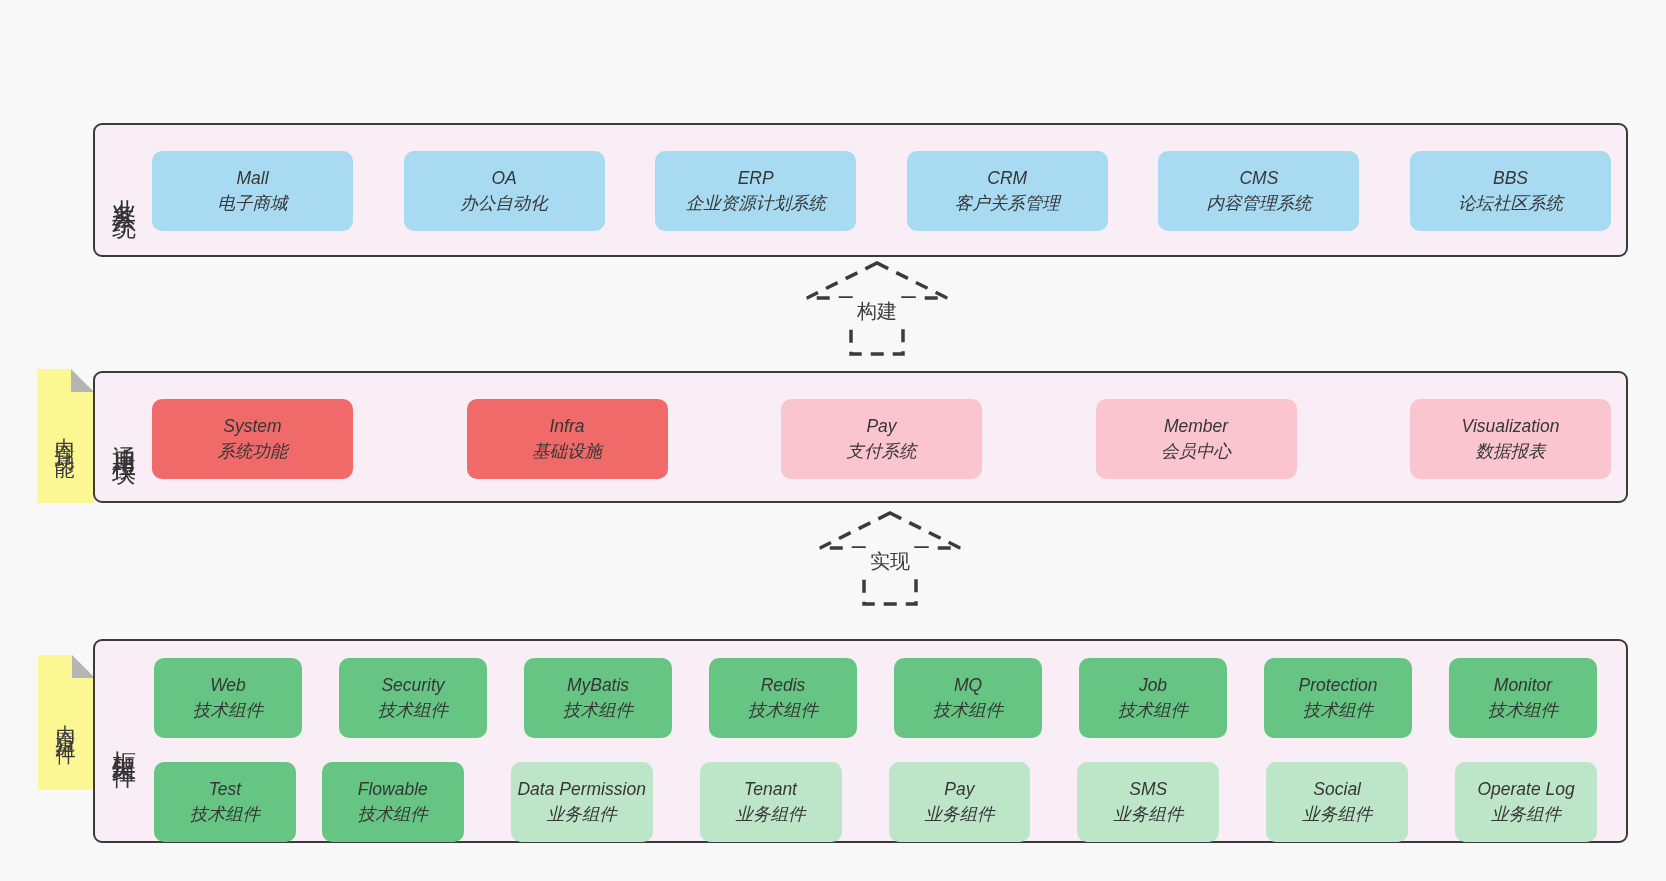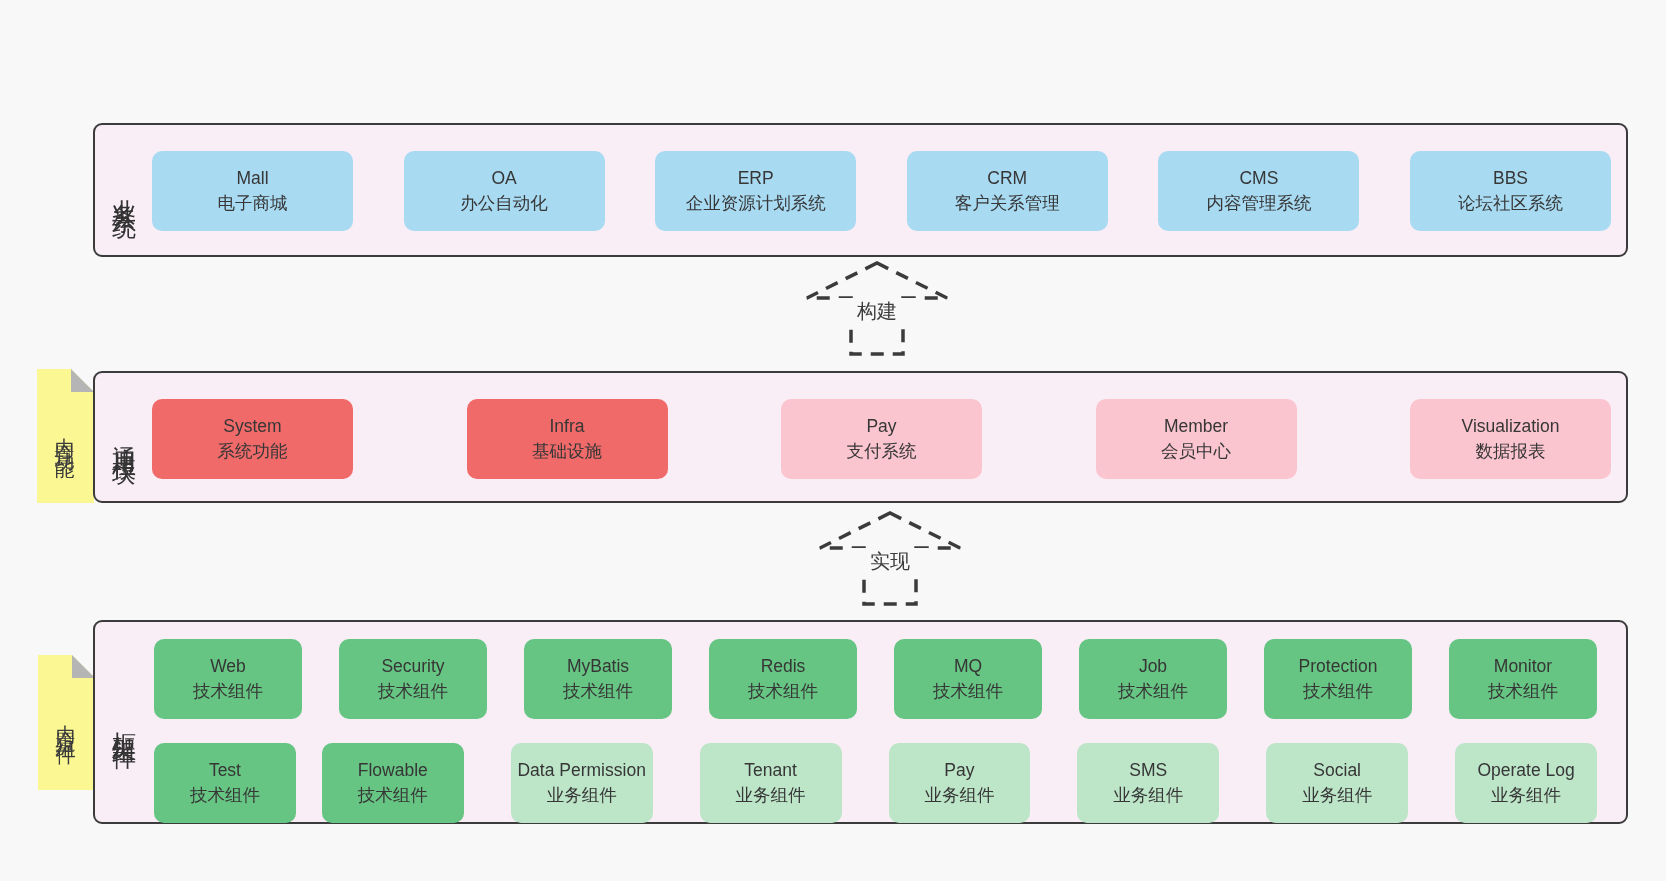--- a/index.html
+++ b/index.html
@@ -35,20 +35,21 @@
     font-size:24px;
     letter-spacing:5px;
     color:#333;
     white-space:nowrap;
   }
   .row{
     position:absolute;
     display:flex;
     justify-content:space-between;
     height:80px;
+    font-style:italic;
   }
   .row-6{left:57px;right:15px;top:26px;}
   .row-8a{left:59px;right:29px;top:17px;}
   .row-8b{left:59px;right:29px;top:121px;gap:26px;}
   
   .box{
     display:flex;
     flex-direction:column;
     align-items:center;
     justify-content:center;
@@ -190,21 +191,21 @@
       </div>
   </section>
 
   <div class="arrow" style="left:815px;top:508px">
     <svg width="150" height="100" viewBox="0 0 150 100">
       <path d="M75,5 L5,40 L49,40 L49,96 L101,96 L101,40 L145,40 Z" fill="none" stroke="var(--line)" stroke-width="3.5" stroke-dasharray="13 9"></path>
     </svg>
     <span class="arrow-label">实现</span>
   </div>
 
-  <section class="band" style="top:620px;height:204px">
+  <section class="band" style="top:639px;height:204px">
     <div class="band-label">框架组件</div>
     <div class="row row-8a">
         <div class="box green">
           <div>Web</div>
           <div>技术组件</div>
         </div>
         <div class="box green">
           <div>Security</div>
           <div>技术组件</div>
         </div>

